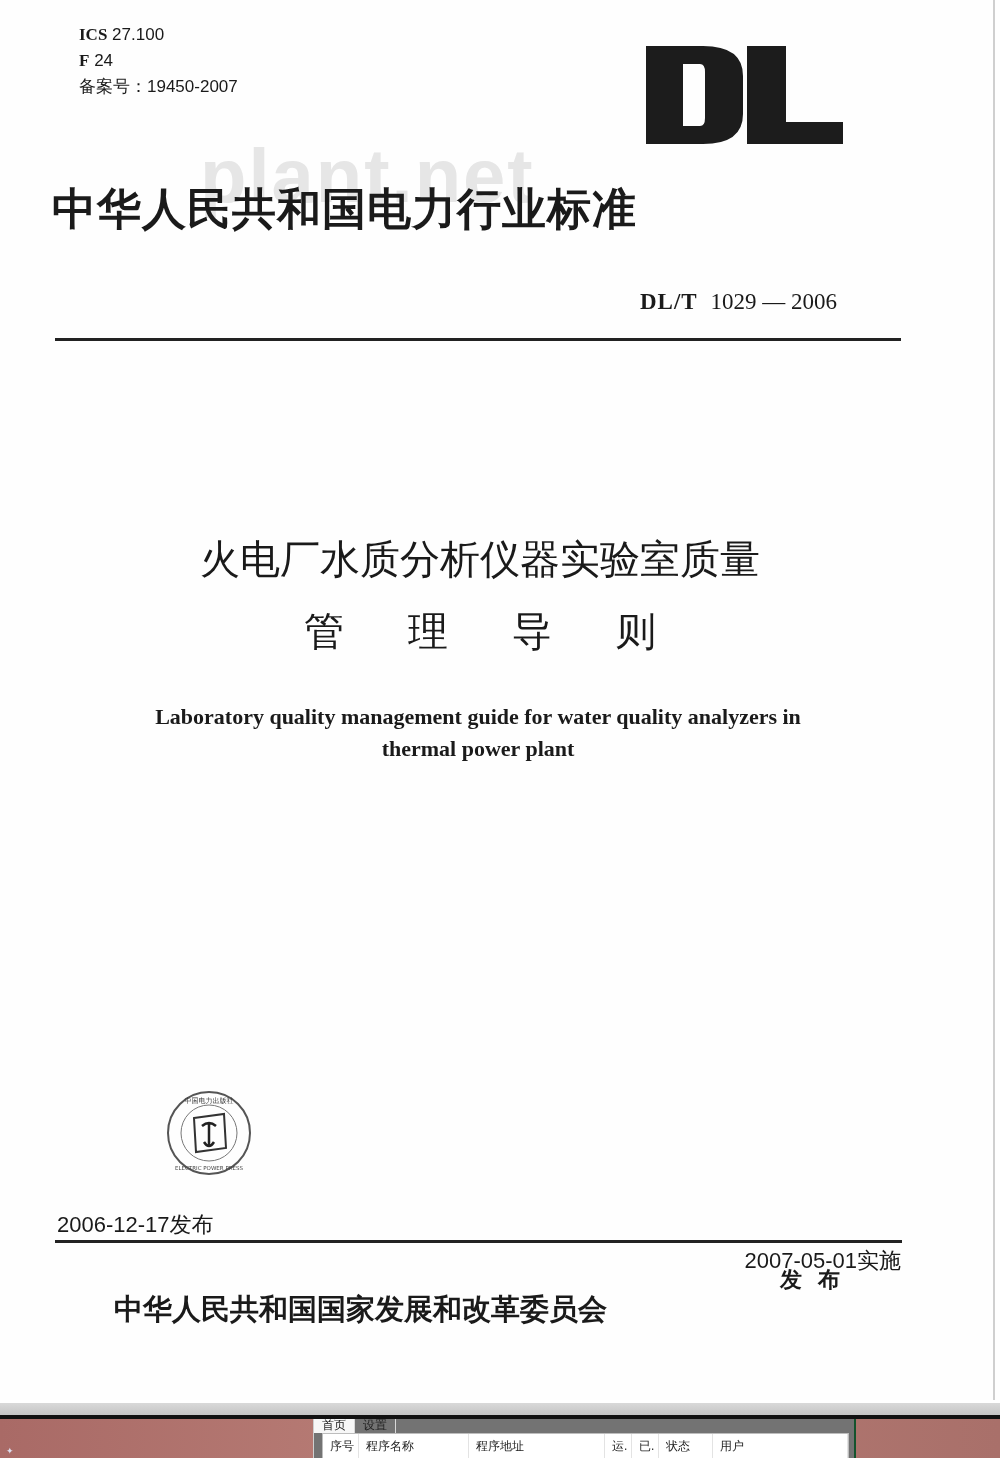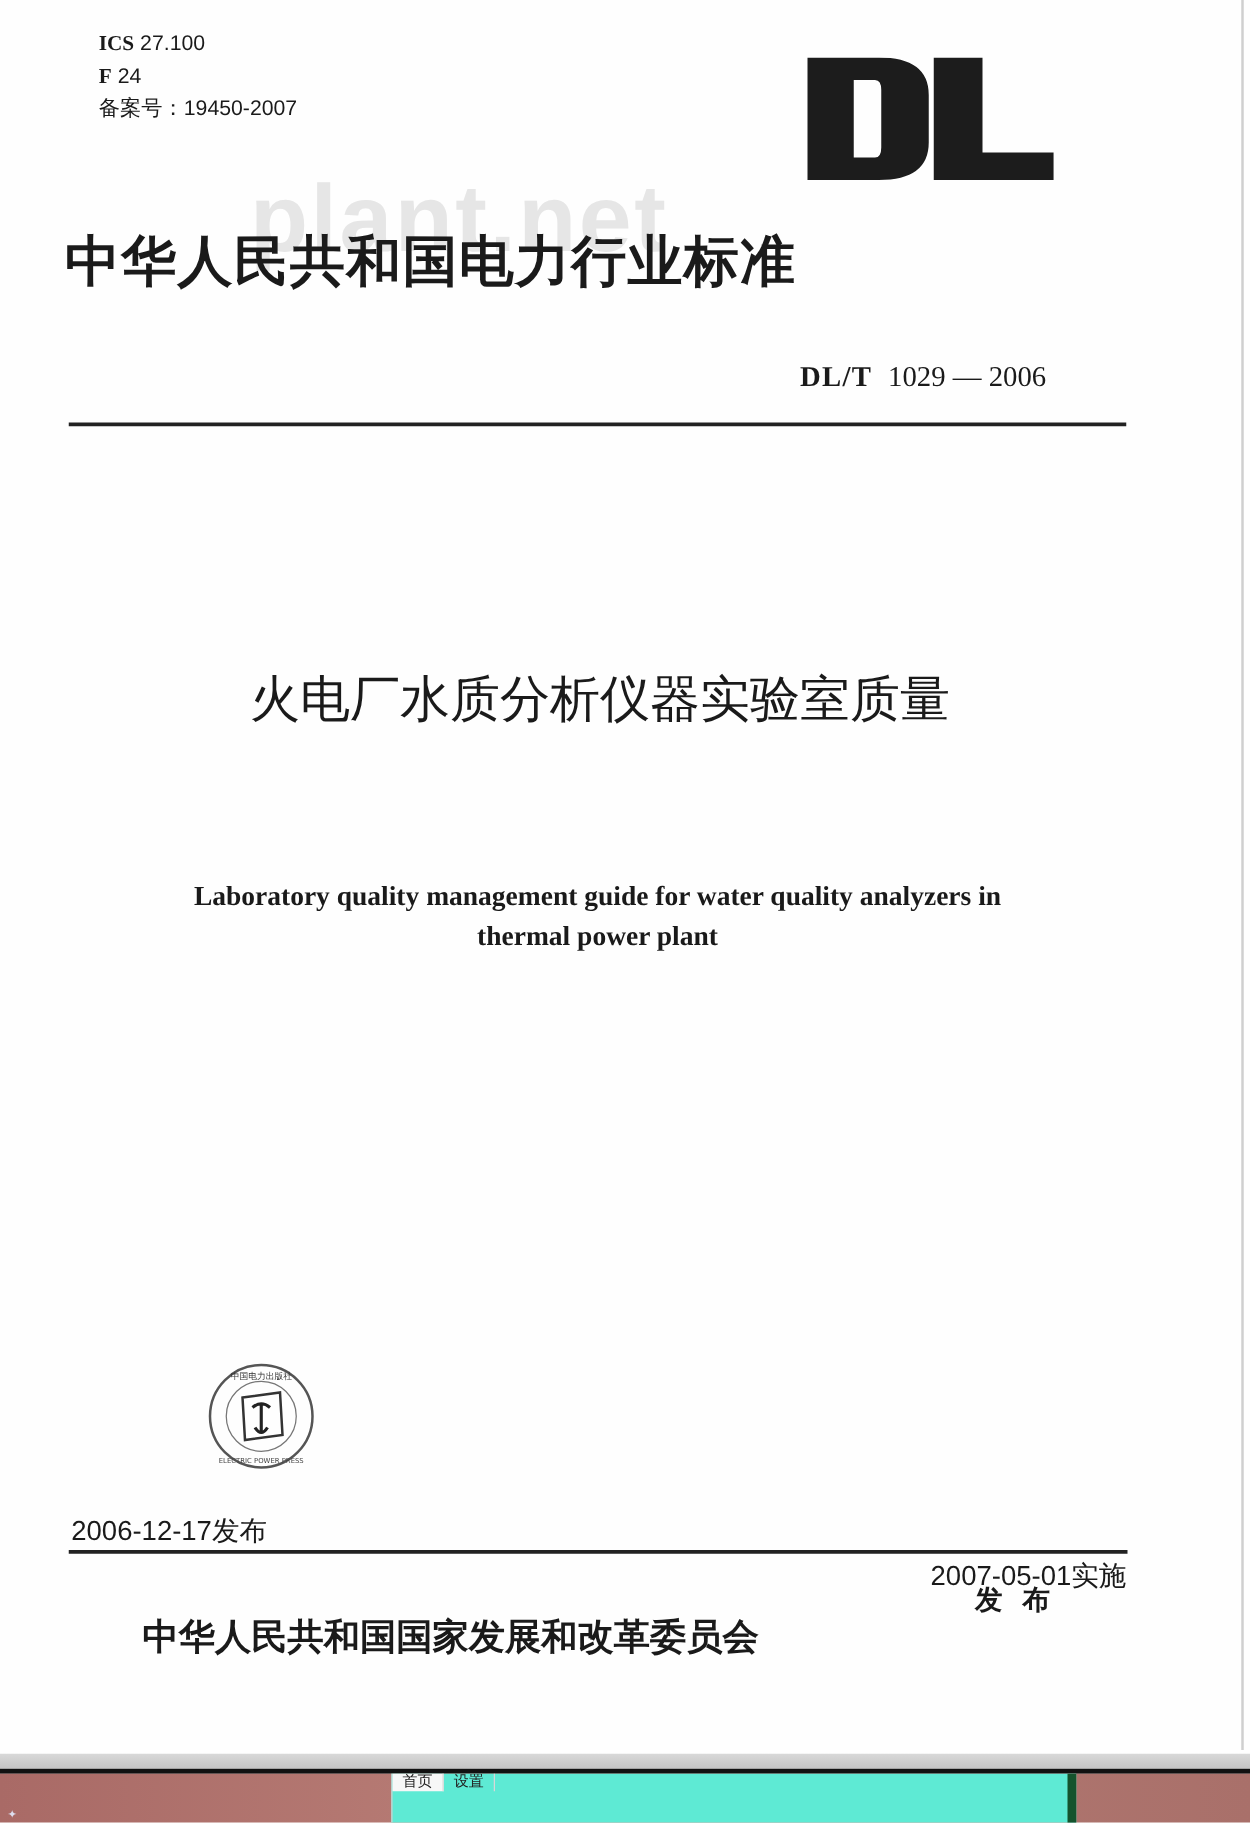--- a/index.html
+++ b/index.html
@@ -23,21 +23,21 @@
   .seal { position:absolute; left:166px; top:1090px; width:86px; height:86px; }
   .date-l { position:absolute; left:57px; top:1210px; font-size:22px; }
   .date-r { position:absolute; right:99px; top:1210px; font-size:22px;margin-top:36px; }
   .publisher { position:absolute; left:114px; top:1290px; font-family:"DejaVu Sans", sans-serif; font-weight:bold; font-size:29px; letter-spacing:0px; }
   .publish-verb { position:absolute; left:780px; top:1265px; font-family:"DejaVu Sans", sans-serif; font-weight:bold; font-size:22px; letter-spacing:16px; }
   
   .bar-gray { position:absolute; left:0; top:1403px; width:1000px; height:12px; background:linear-gradient(#d9d9d9,#c4c4c4); }
   .bar-black { position:absolute; left:0; top:1415px; width:1000px; height:4px; background:#111; }
   .desktop { position:absolute; left:0; top:1419px; width:1000px; height:39px; background:linear-gradient(90deg,#a96a66,#b87d76 40%,#a9706a); }
   .desk-icon { position:absolute; left:6px; top:1446px; font-size:9px; color:#dde; }
-  .app-win { position:absolute; left:313px; top:1419px; width:540px; height:39px; background:#5eead4; border-left:1px solid #cfcfcf; border-right:7px solid #14532d; }
+  .app-win { position:absolute; left:313px; top:1419px; width:540px; height:39px; background:#737373; border-left:1px solid #cfcfcf; border-right:2px solid #14532d; }
   .tabs { position:absolute; left:0; top:0; height:14px; display:flex; font-size:12px; color:#222; }
   .tab { padding:0 8px; height:14px; line-height:12px; border-right:1px solid #d8d8d8; }
   .tab.active { background:#f7f7f7; }
   .grid { position:absolute; left:8px; top:14px; width:525px; height:25px; background:#fff; border:1px solid #bdbdbd; border-bottom:none; display:flex; font-size:12px; color:#222; }
   .col { height:25px; line-height:24px; padding-left:7px; border-right:1px solid #e3e3e3; box-sizing:border-box; white-space:nowrap; overflow:hidden; }
 </style>
 </head>
 <body>
 
 <div class="page">
@@ -57,20 +57,21 @@
   <div class="watermark">plant.net</div>
 
   <div class="std-title">中华人民共和国电力行业标准</div>
 
   <div class="std-code">
     <span class="pre">DL/T</span>&nbsp;&nbsp;<span class="num">1029 — 2006</span>
   </div>
   <div class="rule" style="left:55px; top:338px; width:846px; height:3px;"></div>
 
   <div class="title-cn l1">火电厂水质分析仪器实验室质量</div>
+  <div class="title-cn l2">管理导则</div>
 
   <div class="title-en">
     <div>Laboratory quality management guide for water quality analyzers in</div>
     <div>thermal power plant</div>
   </div>
 
   <svg class="seal" viewBox="0 0 86 86">
     <circle cx="43" cy="43" r="41" fill="none" stroke="#555" stroke-width="2"></circle>
     <circle cx="43" cy="43" r="28" fill="none" stroke="#777" stroke-width="1"></circle>
     <path d="M28 28 L58 24 L60 58 L30 62 Z" fill="none" stroke="#333" stroke-width="2"></path>
@@ -90,13 +91,22 @@
 <div class="bar-gray"></div>
 <div class="bar-black"></div>
 <div class="desktop"></div>
 <div class="desk-icon">✦</div>
 
 <div class="app-win">
   <div class="tabs">
     <div class="tab active">首页</div>
     <div class="tab">设置</div>
   </div>
+  <div class="grid">
+    <div class="col" style="width:36px">序号</div>
+    <div class="col" style="width:110px">程序名称</div>
+    <div class="col" style="width:136px">程序地址</div>
+    <div class="col" style="width:27px">运.</div>
+    <div class="col" style="width:27px">已.</div>
+    <div class="col" style="width:54px">状态</div>
+    <div class="col" style="width:135px">用户</div>
+  </div>
 </div>
 
 </body></html>

